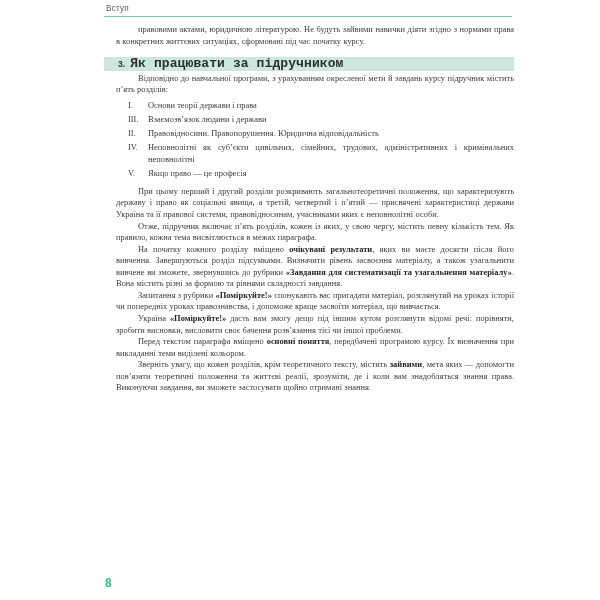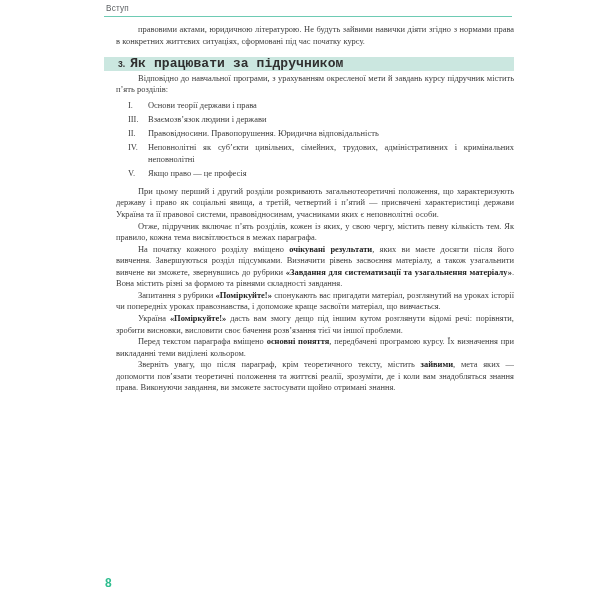--- a/index.html
+++ b/index.html
@@ -185,20 +185,20 @@
 
     <div class="gap-after-list"></div>
 
     <div id="body-paragraphs">
         <p class="para"><span>При цьому перший і другий розділи розкривають загальнотеоретичні положення, що характеризують державу і право як соціальні явища, а третій, четвертий і п’ятий — присвячені характеристиці держави Україна та її правової системи, правовідносинам, учасниками яких є неповнолітні особи.</span></p>
         <p class="para"><span>Отже, підручник включає п’ять розділів, кожен із яких, у свою чергу, містить певну кількість тем. Як правило, кожна тема висвітлюється в межах параграфа.</span></p>
         <p class="para"><span>На початку кожного розділу вміщено </span><b>очікувані результати</b><span>, яких ви маєте досягти після його вивчення. Завершуються розділ підсумками. Визначити рівень засвоєння матеріалу, а також узагальнити вивчене ви зможете, звернувшись до рубрики </span><b>«Завдання для систематизації та узагальнення матеріалу»</b><span>. Вона містить різні за формою та рівнями складності завдання.</span></p>
         <p class="para"><span>Запитання з рубрики </span><b>«Поміркуйте!»</b><span> спонукають вас пригадати матеріал, розглянутий на уроках історії чи попередніх уроках правознавства, і допоможе краще засвоїти матеріал, що вивчається.</span></p>
         <p class="para"><span>Україна </span><b>«Поміркуйте!»</b><span> дасть вам змогу дещо під іншим кутом розглянути відомі речі: порівняти, зробити висновки, висловити своє бачення розв’язання тієї чи іншої проблеми.</span></p>
         <p class="para"><span>Перед текстом параграфа вміщено </span><b>основні поняття</b><span>, передбачені програмою курсу. Їх визначення при викладанні теми виділені кольором.</span></p>
-        <p class="para"><span>Зверніть увагу, що після параграф, крім теоретичного тексту, містить </span><b>зайвими</b><span>, мета яких — допомогти пов’язати теоретичні положення та життєві реалії, зрозуміти, де і коли вам знадобляться знання права. Виконуючи завдання, ви зможете застосувати щойно отримані знання.</span></p>
+        <p class="para"><span>Зверніть увагу, що кожен розділів, крім теоретичного тексту, містить </span><b>зайвими</b><span>, мета яких — допомогти пов’язати теоретичні положення та життєві реалії, зрозуміти, де і коли вам знадобляться знання права. Виконуючи завдання, ви зможете застосувати щойно отримані знання.</span></p>
       </div>
 
   </div>
 
   <div class="folio" style="color: rgb(47, 189, 143);">8</div>
 
 </div>
 
 </body></html>

